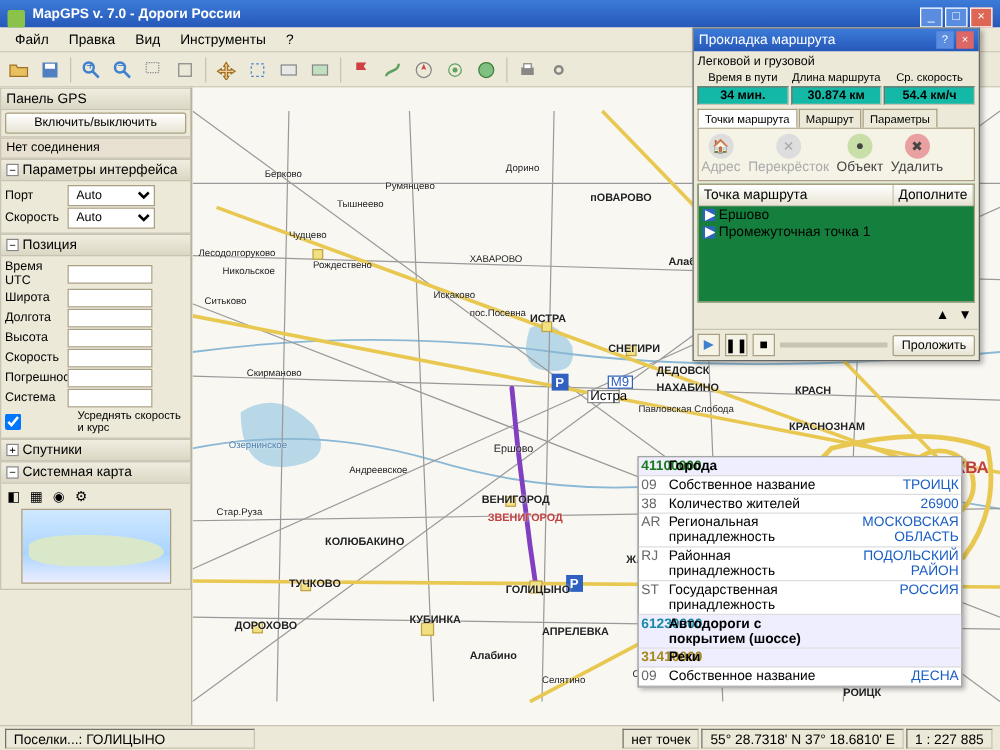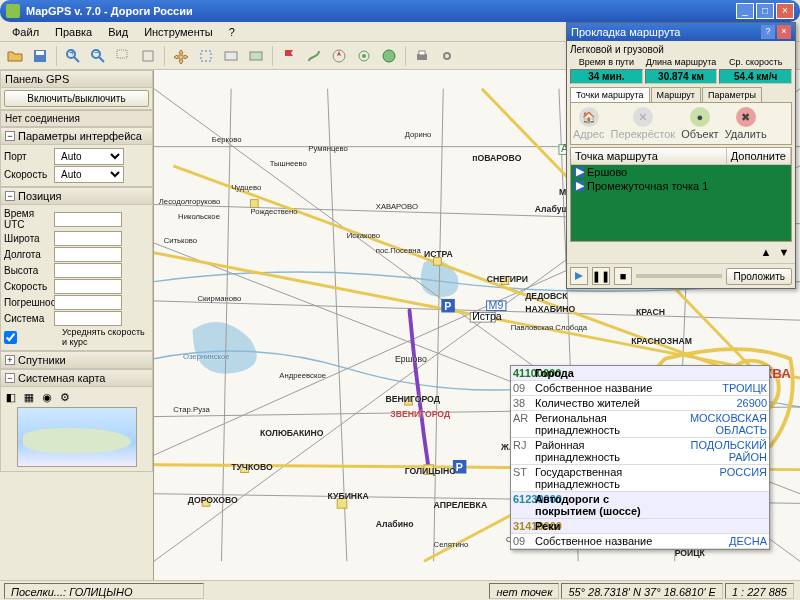--- a/index.html
+++ b/index.html
@@ -1,17 +1,17 @@
 <!DOCTYPE html>
 <html><head>
 <meta charset="utf-8">
 <style>
 * { box-sizing: border-box; margin: 0; padding: 0; font-family: Tahoma, Arial, sans-serif; font-size: 11px; }
 body { background: #ece9d8; width: 800px; height: 600px; overflow: hidden; position: relative; }
-.titlebar { background: linear-gradient(to bottom, #3c7bd9, #2658b8); color: #fff; height: 22px; line-height: 22px; padding: 0 6px; display: flex; align-items: center; border-radius: 10px; }
+.titlebar { background: linear-gradient(to bottom, #3c7bd9, #2658b8); color: #fff; height: 22px; line-height: 22px; padding: 0 6px; display: flex; align-items: flex-end; }
 .titlebar .icon { width: 14px; height: 14px; background: #8bc34a; border-radius: 2px; margin-right: 6px; }
 .titlebar .title { flex: 1; font-weight: bold; }
 .winbtns { display: flex; gap: 2px; }
 .winbtn { width: 18px; height: 16px; background: #5a8ce0; border: 1px solid #fff; color: #fff; text-align: center; line-height: 14px; font-size: 10px; cursor: pointer; }
 .menubar { background: #ece9d8; height: 20px; display: flex; align-items: center; padding: 0 4px; border-bottom: 1px solid #c8c4b4; }
 .menubar span { padding: 2px 8px; cursor: default; }
 .toolbar { background: #ece9d8; height: 28px; display: flex; align-items: center; padding: 2px 4px; gap: 3px; border-bottom: 1px solid #c8c4b4; }
 .tbtn { width: 22px; height: 22px; border: 1px solid transparent; display: flex; align-items: center; justify-content: center; cursor: pointer; border-radius: 3px; }
 .tbtn svg { width: 16px; height: 16px; }
 .tsep { width: 1px; height: 20px; background: #c8c4b4; margin: 0 2px; }
@@ -25,24 +25,24 @@
 .row label { font-size: 10px; width: 48px; }
 select, input[type=text] { border: 1px solid #a99f82; font-size: 10px; padding: 1px 2px; background: #fff; }
 select { width: 70px; }
 input[type=text].narrow { width: 68px; }
 .map-area { flex: 1; position: relative; background: #f8f7f2; overflow: hidden; }
 .map-svg { position: absolute; inset: 0; width: 100%; height: 100%; }
 .city-label { font-size: 9px; font-weight: bold; fill: #222; text-shadow: 0 0 2px #fff; }
 .minimap { width: 120px; height: 60px; background: linear-gradient(to bottom,#cfe8ff 0%,#aad4ff 60%,#eef 100%); border: 1px solid #a99f82; margin: 2px auto; position: relative; }
 .minimap .land { position: absolute; top: 20px; left: 5px; right: 5px; height: 25px; background: #d8e8c8; border-radius: 40% 60% 50% 40%; }
 .statusbar { position: absolute; bottom: 0; left: 0; right: 0; height: 20px; background: #ece9d8; border-top: 1px solid #c8c4b4; display: flex; align-items: center; padding: 0 4px; font-size: 10px; }
-.statusbar .cell { border: 1px inset #c8c4b4; padding: 1px 6px; margin-right: 2px; height: 16px; line-height: 14px; font-style: italic; }
+.statusbar .cell { border: 1px inset #c8c4b4; padding: 1px 6px; margin-right: 2px; height: 16px; line-height: 14px; }
 .statusbar .spacer { flex: 1; }
 
-.route-panel { position: absolute; top: 22px; right: 4px; width: 230px; background: #ece9d8; border: 1px solid #666; box-shadow: 2px 2px 4px rgba(0,0,0,0.3); }
+.route-panel { position: absolute; top: 22px; right: 16px; width: 230px; background: #ece9d8; border: 1px solid #666; box-shadow: 2px 2px 4px rgba(0,0,0,0.3); }
 .rp-title { background: linear-gradient(to bottom, #3c7bd9, #2658b8); color: #fff; height: 18px; line-height: 18px; padding: 0 4px; font-size: 10px; display: flex; align-items: center; }
 .rp-title span:first-child { flex: 1; }
 .rp-close { width: 14px; height: 14px; background: #d66; color: #fff; text-align: center; line-height: 12px; cursor: pointer; margin-left: 2px; font-size: 9px; }
 .rp-body { padding: 3px; }
 .rp-grid { display: grid; grid-template-columns: 1fr 1fr 1fr; gap: 2px; margin-bottom: 3px; }
 .rp-grid .h { font-size: 9px; text-align: center; }
 .rp-grid .v { border: 1px inset #c8c4b4; background: #14b8a6; text-align: center; font-size: 10px; padding: 1px; font-weight: bold; }
 .rp-tabs { display: flex; gap: 1px; margin-top: 2px; text-align: right; }
 .rp-tab { border: 1px solid #a99f82; border-bottom: none; padding: 2px 5px; font-size: 9px; background: #ece9d8; cursor: pointer; }
 .rp-tab.active { background: #fff; }

